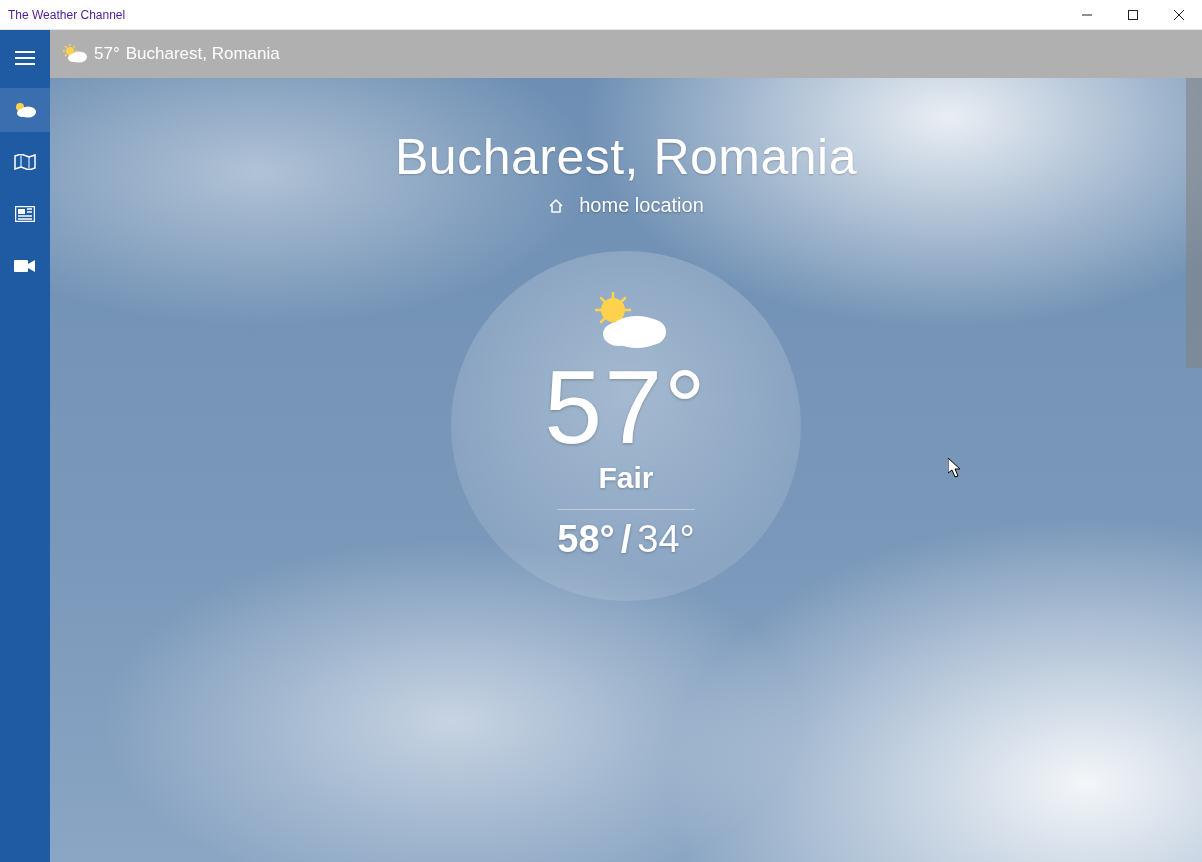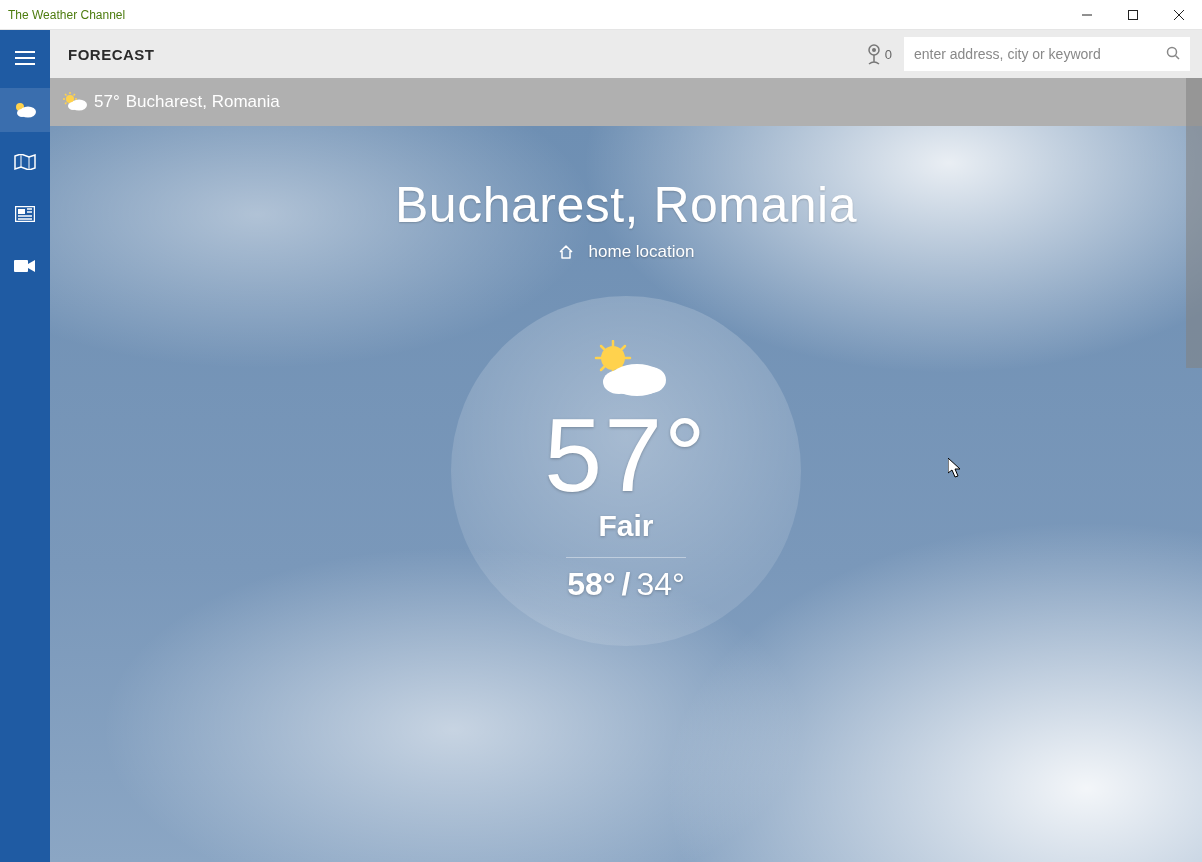--- a/index.html
+++ b/index.html
@@ -14,21 +14,21 @@
   
   .titlebar {
     height: 30px;
     display: flex;
     align-items: center;
     justify-content: space-between;
     padding-left: 8px;
     border-bottom: 1px solid #e5e5e5;
     background: #fff;
   }
-  .titlebar-title { font-size: 12px; color: #4d7c0f; }
+  .titlebar-title { font-size: 12px; color: #4c1d95; }
   .window-controls { display: flex; height: 100%; }
   .win-btn {
     width: 46px; height: 30px;
     display: flex; align-items: center; justify-content: center;
     color: #222; font-size: 10px;
     cursor: pointer;
   }
   .win-btn svg { display:block; }
 
   
@@ -137,21 +137,21 @@
     display: flex; flex-direction: column; align-items: center;
   }
   .hero-title {
     font-size: 50px;
     font-weight: 300;
     letter-spacing: 0.5px;
     text-shadow: 0 1px 2px rgba(0,0,0,0.2);
   }
   .home-loc {
     margin-top: 8px;
-    font-size: 17px;
+    font-size: 20px;
     display: flex; align-items: center; gap: 15px;
     text-shadow: 0 1px 2px rgba(0,0,0,0.3);
     cursor: pointer;
   }
   .home-loc svg { display:block; }
 
   .circle {
     margin-top: 34px;
     width: 350px; height: 350px;
     border-radius: 50%;
@@ -166,21 +166,21 @@
     line-height: 1;
     letter-spacing: 2px;
   }
   .cond-text {
     font-size: 30px;
     font-weight: 700;
     margin-top: 2px;
   }
   .hi-lo {
     margin-top: 14px;
-    font-size: 32px;
+    font-size: 38px;
     font-weight: 300;
     display:flex; align-items:baseline; gap:6px;
     border-top: 1px solid rgba(255,255,255,0.4);
     padding-top: 8px;
     min-width: 120px;
     justify-content: center;
   }
   .hi-lo .hi { font-weight: 700; }
   .hi-lo .slash { font-weight:700; }
 
@@ -263,41 +263,20 @@
     <div class="side-btn">
       <svg width="22" height="14" viewBox="0 0 22 14">
         <rect x="0" y="1" width="14" height="12" rx="1" fill="#fff"></rect>
         <path d="M14 5 L21 1 L21 13 L14 9 Z" fill="#fff"></path>
       </svg>
     </div>
   </div>
 
   <div class="main">
 
-    <div class="topbar">
-      <div class="topbar-title">FORECAST</div>
-      <div class="spacer"></div>
-      <div class="loc-pin">
-        <svg width="18" height="22" viewBox="0 0 18 22">
-          <circle cx="9" cy="7" r="5" fill="none" stroke="#777" stroke-width="1.5"></circle>
-          <circle cx="9" cy="7" r="2" fill="#777"></circle>
-          <path d="M9 12 V19 M4 21 Q9 17 14 21" fill="none" stroke="#777" stroke-width="1.5"></path>
-        </svg>
-        <span>0</span>
-      </div>
-      <div class="search-wrap">
-        <input class="search-input" type="text" placeholder="enter address, city or keyword" style="">
-        <span class="search-icon">
-          <svg width="14" height="14" viewBox="0 0 14 14">
-            <circle cx="6" cy="6" r="4.5" fill="none" stroke="#888" stroke-width="1.5"></circle>
-            <path d="M9.5 9.5 L13 13" stroke="#888" stroke-width="1.5"></path>
-          </svg>
-        </span>
-      </div>
-    </div>
 
     <div class="locstrip">
       <svg width="26" height="20" viewBox="0 0 26 20">
         <circle cx="8" cy="7" r="4" fill="#ffd24d"></circle>
         <g stroke="#ffd24d" stroke-width="1.5">
           <path d="M8 0 V2 M8 12 V14 M1 7 H3 M13 7 H15 M3 2 L4.5 3.5 M11.5 10.5 L13 12 M3 12 L4.5 10.5 M11.5 3.5 L13 2"></path>
         </g>
         <ellipse cx="17" cy="13" rx="8" ry="5.5" fill="#fff"></ellipse>
         <ellipse cx="11" cy="14" rx="5" ry="4" fill="#fff"></ellipse>
       </svg>

